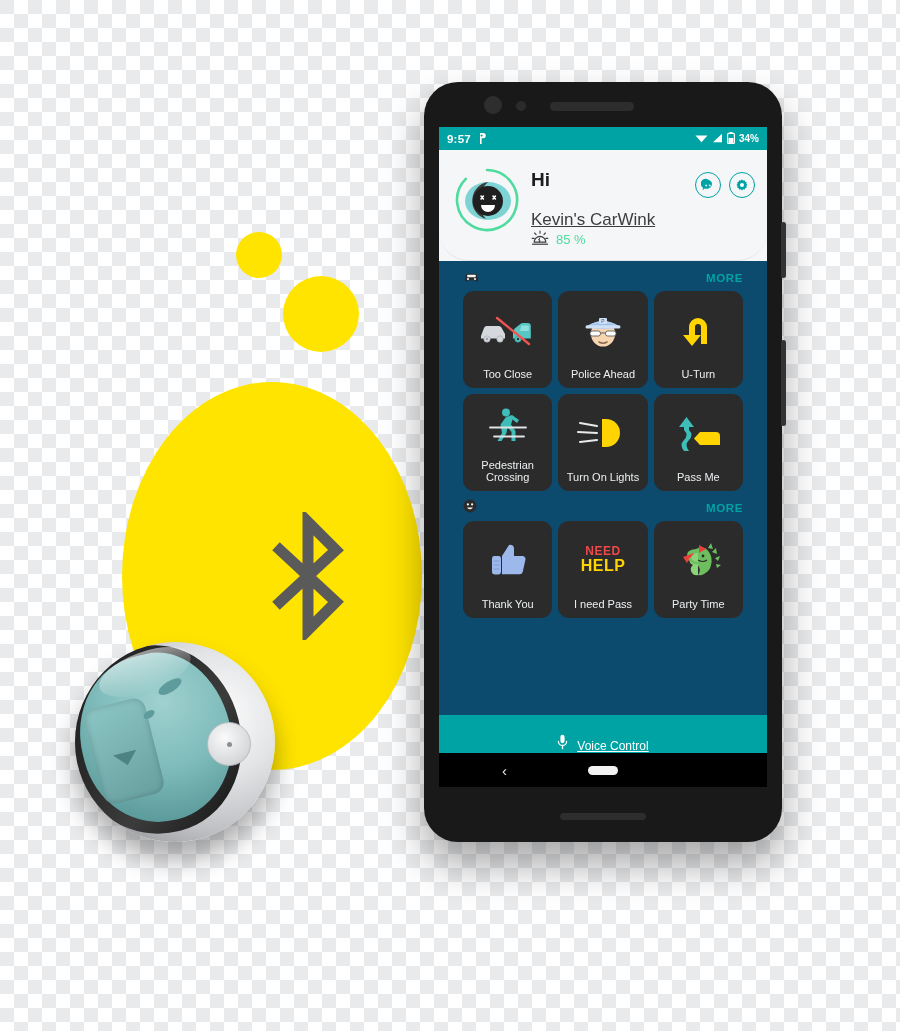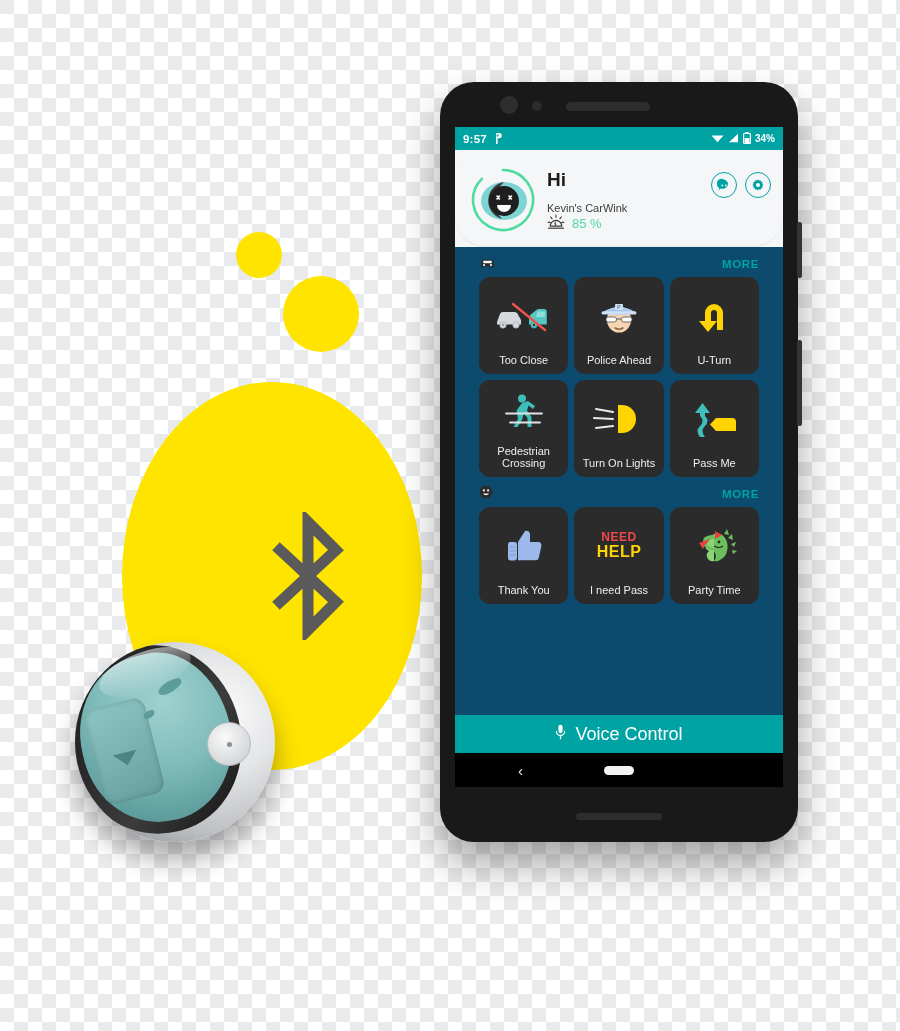--- a/index.html
+++ b/index.html
@@ -65,21 +65,21 @@
   #device .btn::after{ content:""; position:absolute; left:50%;top:50%;
     width:5px;height:5px;margin:-2.5px 0 0 -2.5px;border-radius:50%;background:#8c8f93;}
   #device .gloss{
     position:absolute; left:22px; top:10px; width:96px; height:40px;
     border-radius:50%; background:linear-gradient(180deg,rgba(255,255,255,.55),rgba(255,255,255,0));
     transform:rotate(-20deg); pointer-events:none;
   }
 
   
   #phone{
-    position:absolute; left:440px; top:82px; width:358px; height:760px;
+    position:absolute; left:424px; top:82px; width:358px; height:760px;
     background:#191919; border-radius:34px;
     box-shadow:0 22px 40px rgba(0,0,0,.35);
   }
   #phone .side-btn{ position:absolute; right:-4px; width:5px; border-radius:3px; background:#333; }
   #sidebtn-power { top:140px; height:56px; }
   #sidebtn-volume{ top:258px; height:86px; }
 
   .frame-top{ height:45px; position:relative; }
   #front-camera{ position:absolute; left:60px; top:14px; width:18px;height:18px;
     border-radius:50%; background:#2e2e2e; }
@@ -104,21 +104,21 @@
   .batt-pct{ font-weight:bold; font-size:10px; }
 
   
   .header{
     background:#f4f6f8; display:flex; align-items:flex-start;
     padding:14px 12px 10px 12px; flex:0 0 auto; border-bottom:1px solid #e2e5e9;border-radius:30px;
   }
   .avatar-wrap{ position:relative; width:72px; height:72px; flex:0 0 auto; }
   .header-texts{ margin-left:8px; padding-top:6px; }
   .greeting{ font-size:19px; font-weight:bold; color:#1d1d1d; line-height:1.05; }
-  .device-name{ font-size:11px; color:#3d3d3d; margin-top:12px; }
+  .device-name{ font-size:17px; color:#3d3d3d; margin-top:20px;text-decoration:underline; }
   .brightness-row{ display:flex; align-items:center; gap:7px; }
   .brightness-val{ font-size:13px; color:var(--green); }
   .header-actions{ margin-left:auto; display:flex; gap:8px; padding-top:8px; }
   .circ-btn{
     width:26px;height:26px;border-radius:50%;border:1.4px solid var(--teal);
     display:flex;align-items:center;justify-content:center; background:transparent;
   }
 
   
   .content{ flex:1 1 auto; background:#0c4a6e; padding:0 24px; overflow:hidden; }
@@ -137,21 +137,21 @@
   .tile .art{
     flex:1 1 auto; display:flex; align-items:center; justify-content:center; width:100%;
   }
   .tile .label{
     color:#eceff1; font-size:11px; text-align:center; line-height:1.15; padding:0 3px;
   }
 
   
   .voice-bar{
     flex:0 0 auto; height:38px; background:var(--teal); color:#fff;
-    display:flex; align-items:center; justify-content:center; gap:9px; font-size:18px;
+    display:flex; align-items:flex-end; justify-content:center; gap:9px; font-size:12px;text-decoration:underline;
   }
   
   .navbar{
     flex:0 0 auto; height:34px; background:#000; display:flex; align-items:center;
     position:relative;
   }
   .nav-back{ position:absolute; left:63px; color:#e9e9e9; font-size:15px; }
   .nav-pill{ position:absolute; left:50%; transform:translateX(-50%);
     width:30px;height:9px;border-radius:5px;background:#f2f2f2; }
 

